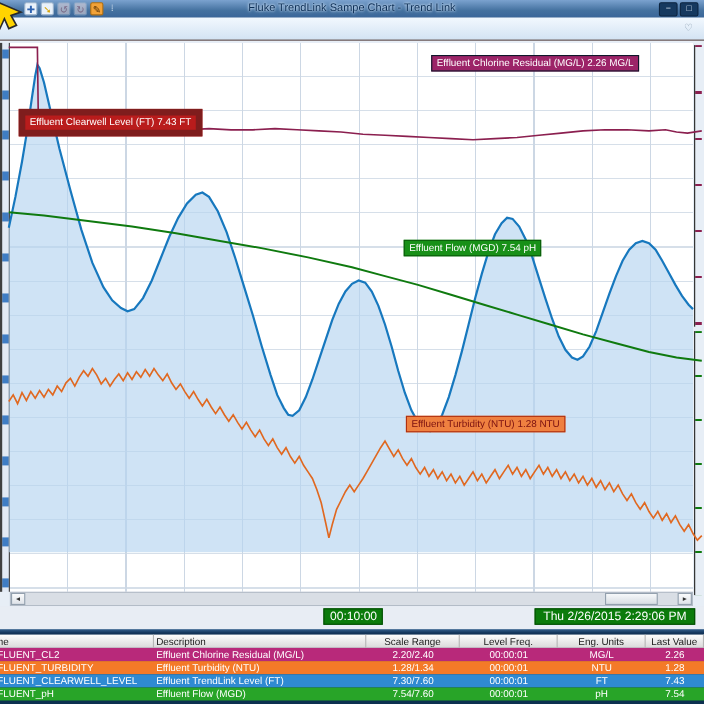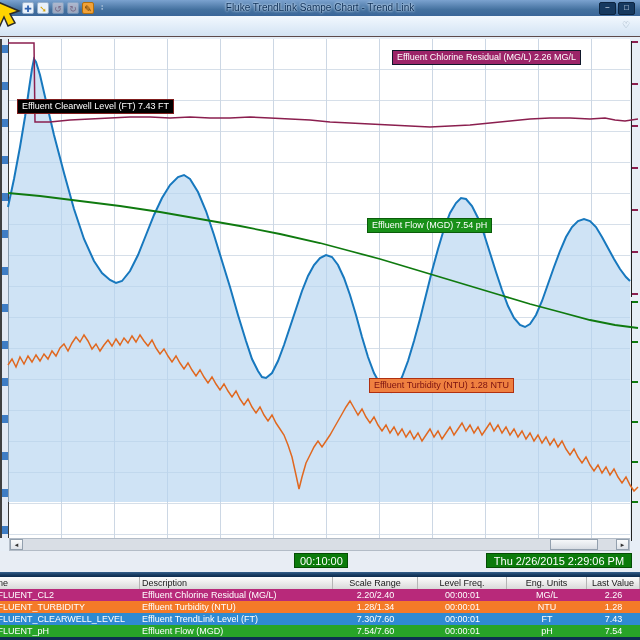--- a/index.html
+++ b/index.html
@@ -35,21 +35,21 @@
     #ffffff;}
   .left-axis{position:absolute;left:0;top:2px;width:9px;height:499px;background:
     repeating-linear-gradient(180deg,#3f7dc4 0 8px, transparent 8px 37px) 0 6px, #e3eaf4;
     border-right:1px solid #3a3a3a;border-left:2px solid #404040;box-sizing:border-box;}
   .right-axis{position:absolute;left:631px;width:7px;box-sizing:border-box;border-left:1px solid #222;}
   .right-axis.red{top:4px;height:256px;background:repeating-linear-gradient(180deg,#8b1f4f 0 2px, transparent 2px 42px);}
   .right-axis.green{top:264px;height:240px;background:repeating-linear-gradient(180deg,#0f7a0f 0 2px, transparent 2px 40px);}
   #series-svg{position:absolute;left:0;top:-36px;width:640px;height:551px;pointer-events:none;}
   .flag{position:absolute;font-size:9px;line-height:11px;padding:1px 4px;white-space:nowrap;color:#fff;}
   #flag-chlorine{left:367px;top:13px;background:#9c2468;border:1px solid #0f172a;margin-left:25px;}
-  #flag-clearwell{left:17px;top:62px;background:#000000;border:1px solid #7f1d1d;}
+  #flag-clearwell{left:17px;top:62px;background:#b91c1c;border:6px solid #7f1d1d;}
   #flag-flow{left:367px;top:181px;background:#189018;border:1px solid #0a5c0a;}
   #flag-turbidity{left:369px;top:341px;background:#ef8040;border:1px solid #b03010;color:#7a1010;}
   
   .hscroll{position:absolute;left:9px;top:501px;width:621px;height:13px;background:#d9dee5;border:1px solid #b3bcc7;box-sizing:border-box;}
   .sbtn{position:absolute;top:0;width:13px;height:11px;background:linear-gradient(#fafbfc,#dfe3e9);
     border:1px solid #93a0ae;box-sizing:border-box;font-size:6px;line-height:10px;text-align:center;color:#333;}
   #sb-left{left:0;} #sb-right{right:0;}
   .sthumb{position:absolute;top:0;left:540px;width:48px;height:11px;background:linear-gradient(#f6f8fa,#d8dde3);
     border:1px solid #93a0ae;box-sizing:border-box;}
   

